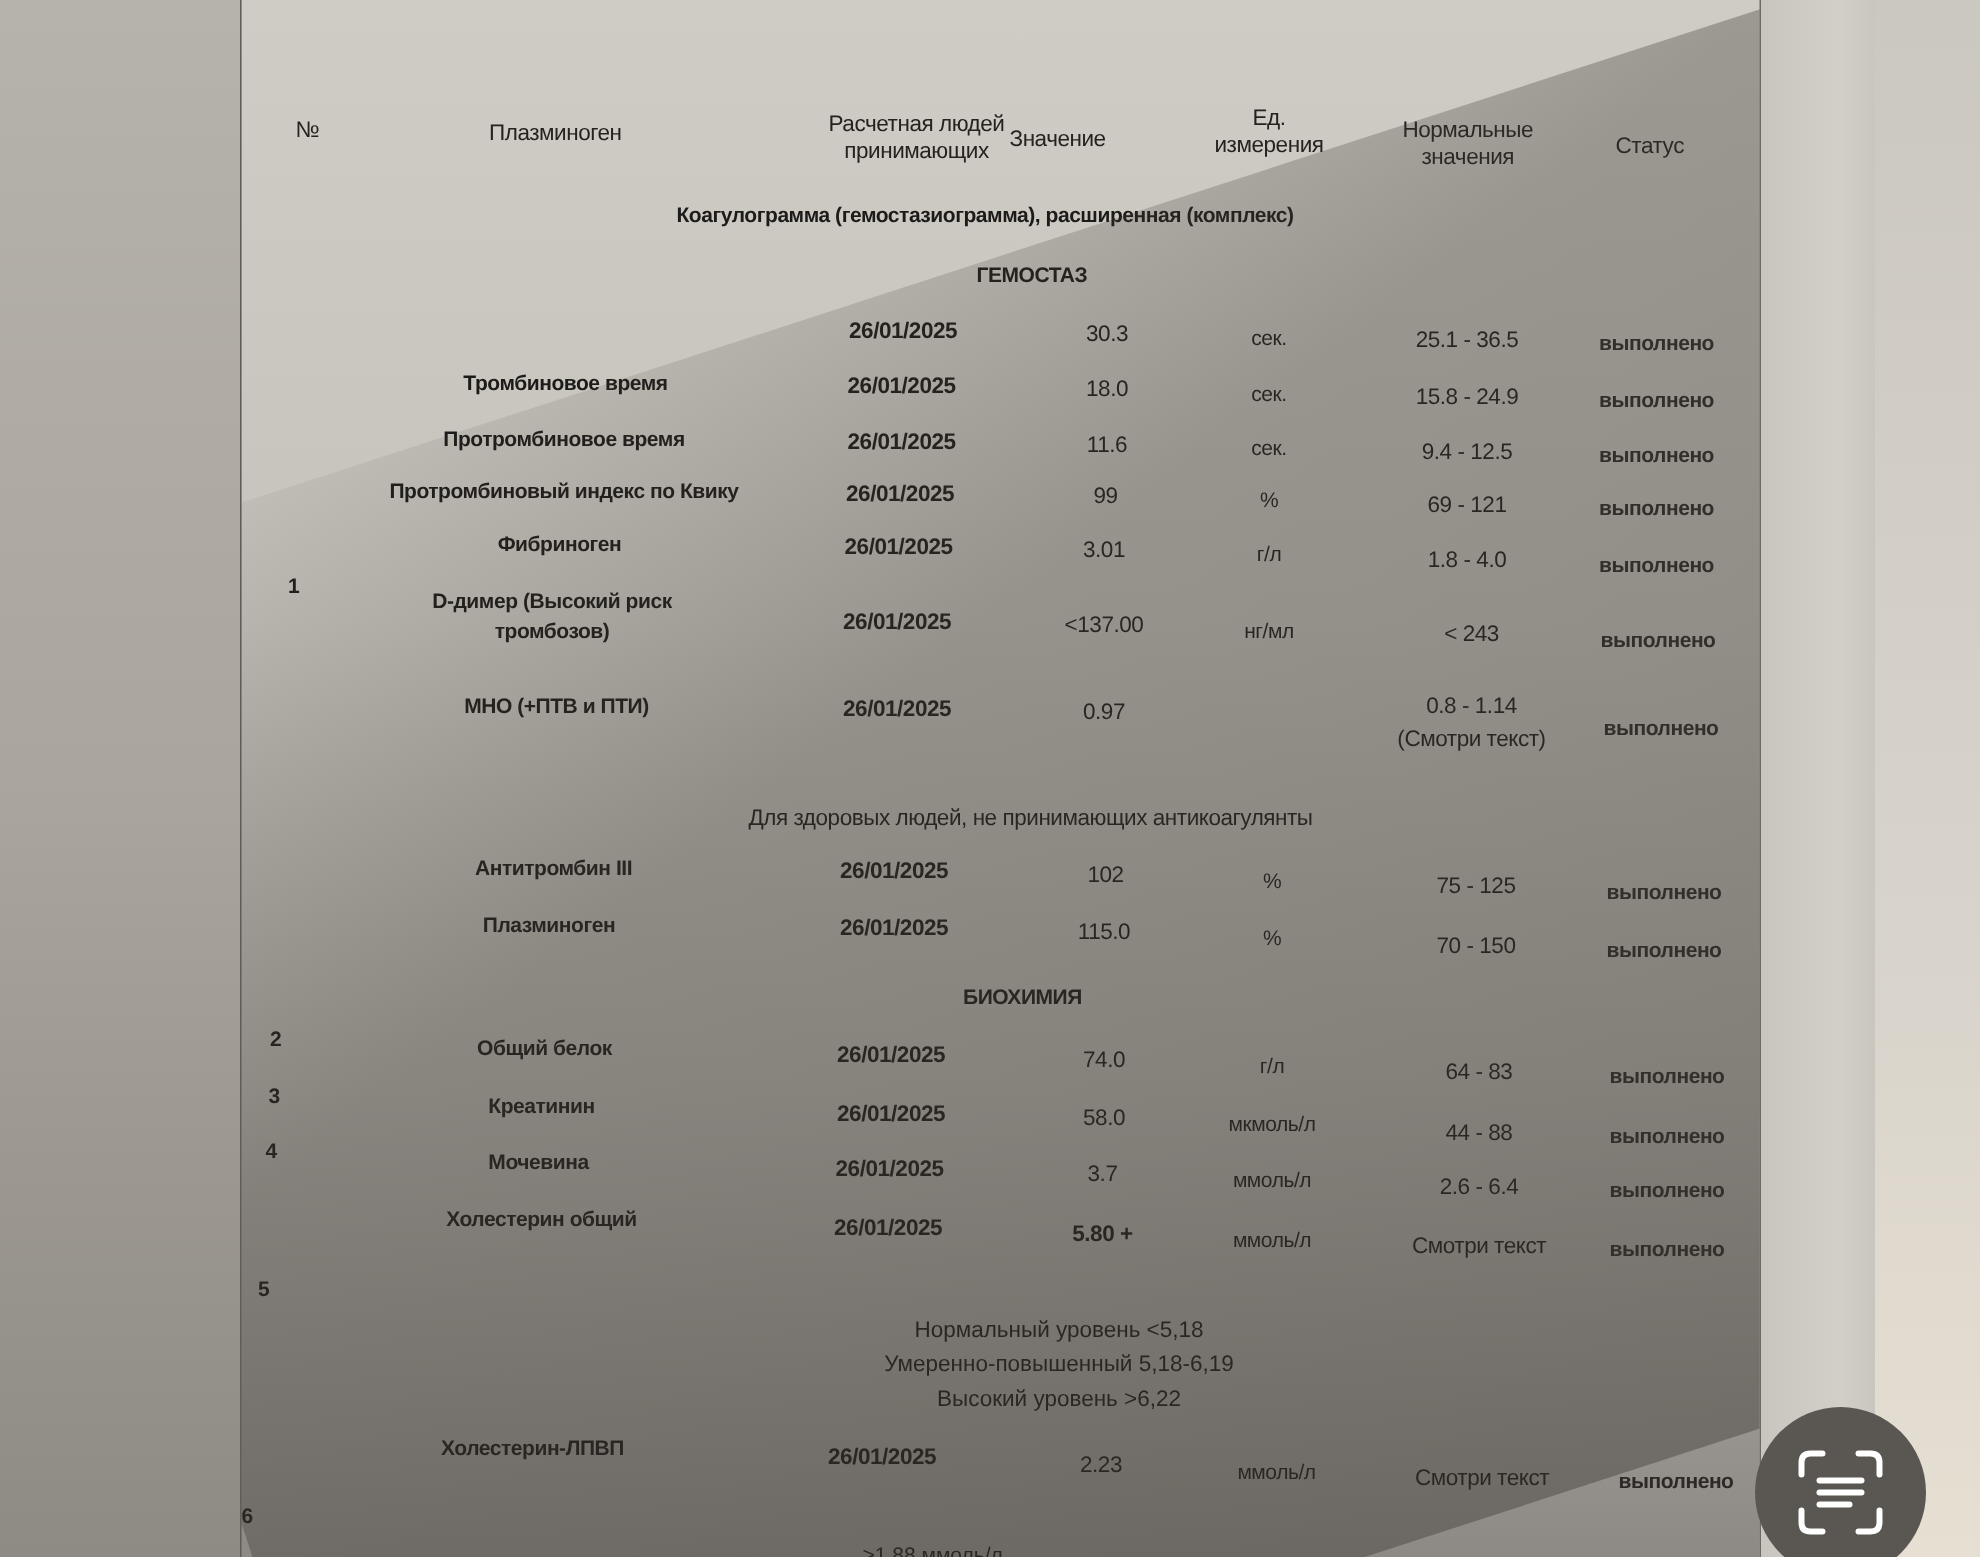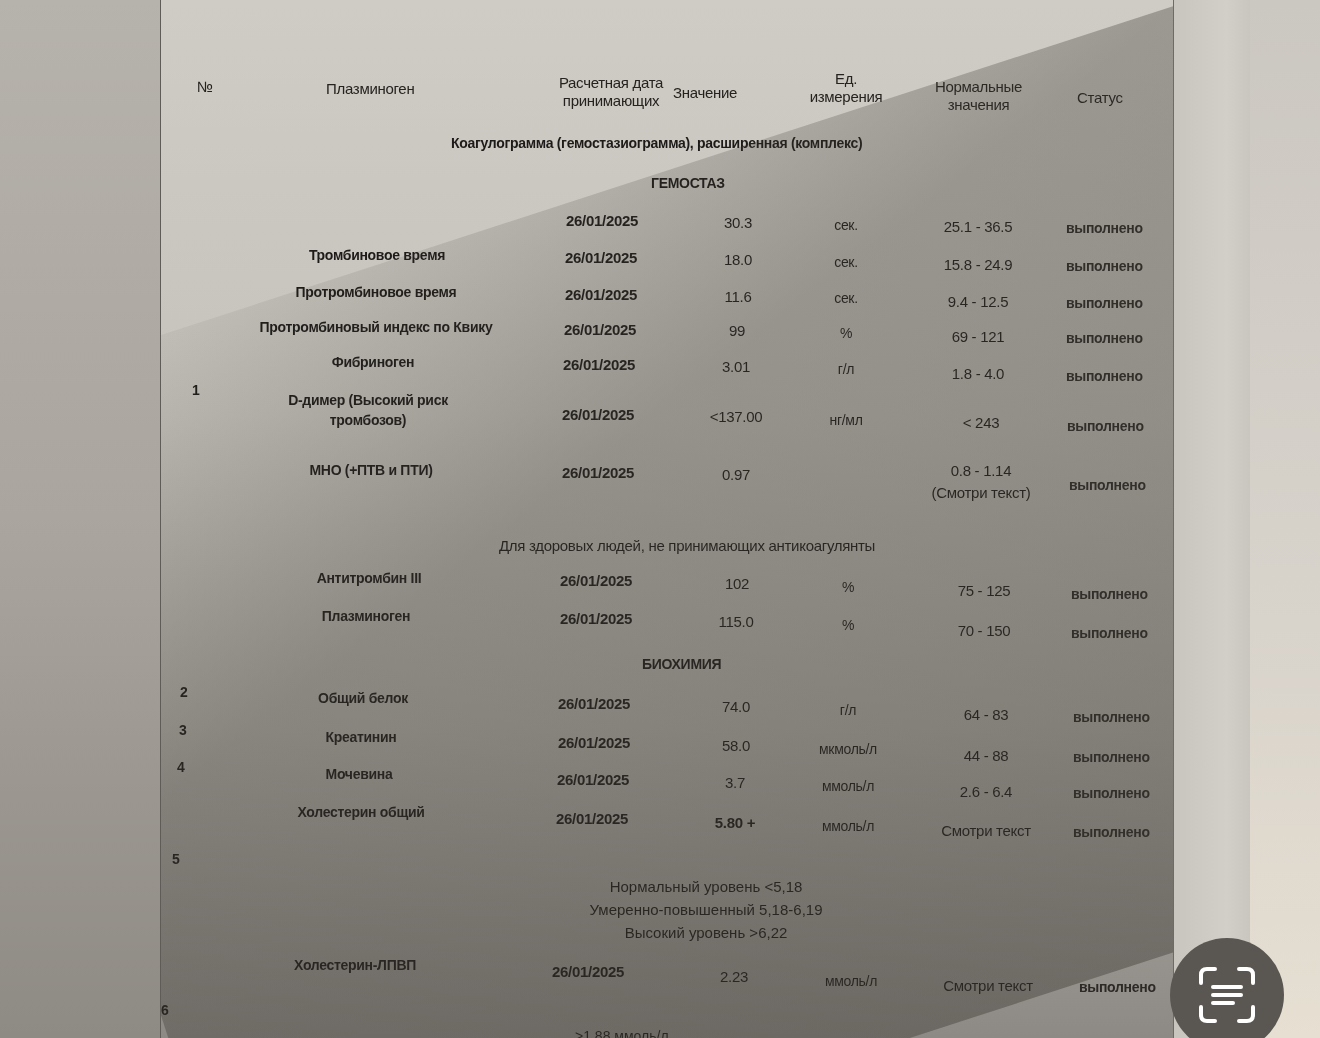--- a/index.html
+++ b/index.html
@@ -65,21 +65,21 @@
 <div class="bg-left"></div>
 <div class="bg-right1"></div>
 <div class="bg-right2"></div>
 
 <div class="paper">
 
 
   <div class="abs hdr" style="left:36px; top:78px;">№</div>
   <div class="abs hdr" style="left:165px; top:80px;">Плазминоген</div>
   <div class="abs hdr" style="left:380px; top:74px; width:140px;">
-    <div>Расчетная дата</div>
+    <div>Расчетная людей</div>
     <div>принимающих</div>
   </div>
   <div class="abs hdr" style="left:512px; top:84px;">Значение</div>
   <div class="abs hdr" style="left:635px; top:70px; width:100px;">
     <div>Ед.</div>
     <div>измерения</div>
   </div>
   <div class="abs hdr" style="left:760px; top:78px; width:115px;">
     <div>Нормальные</div>
     <div>значения</div>

